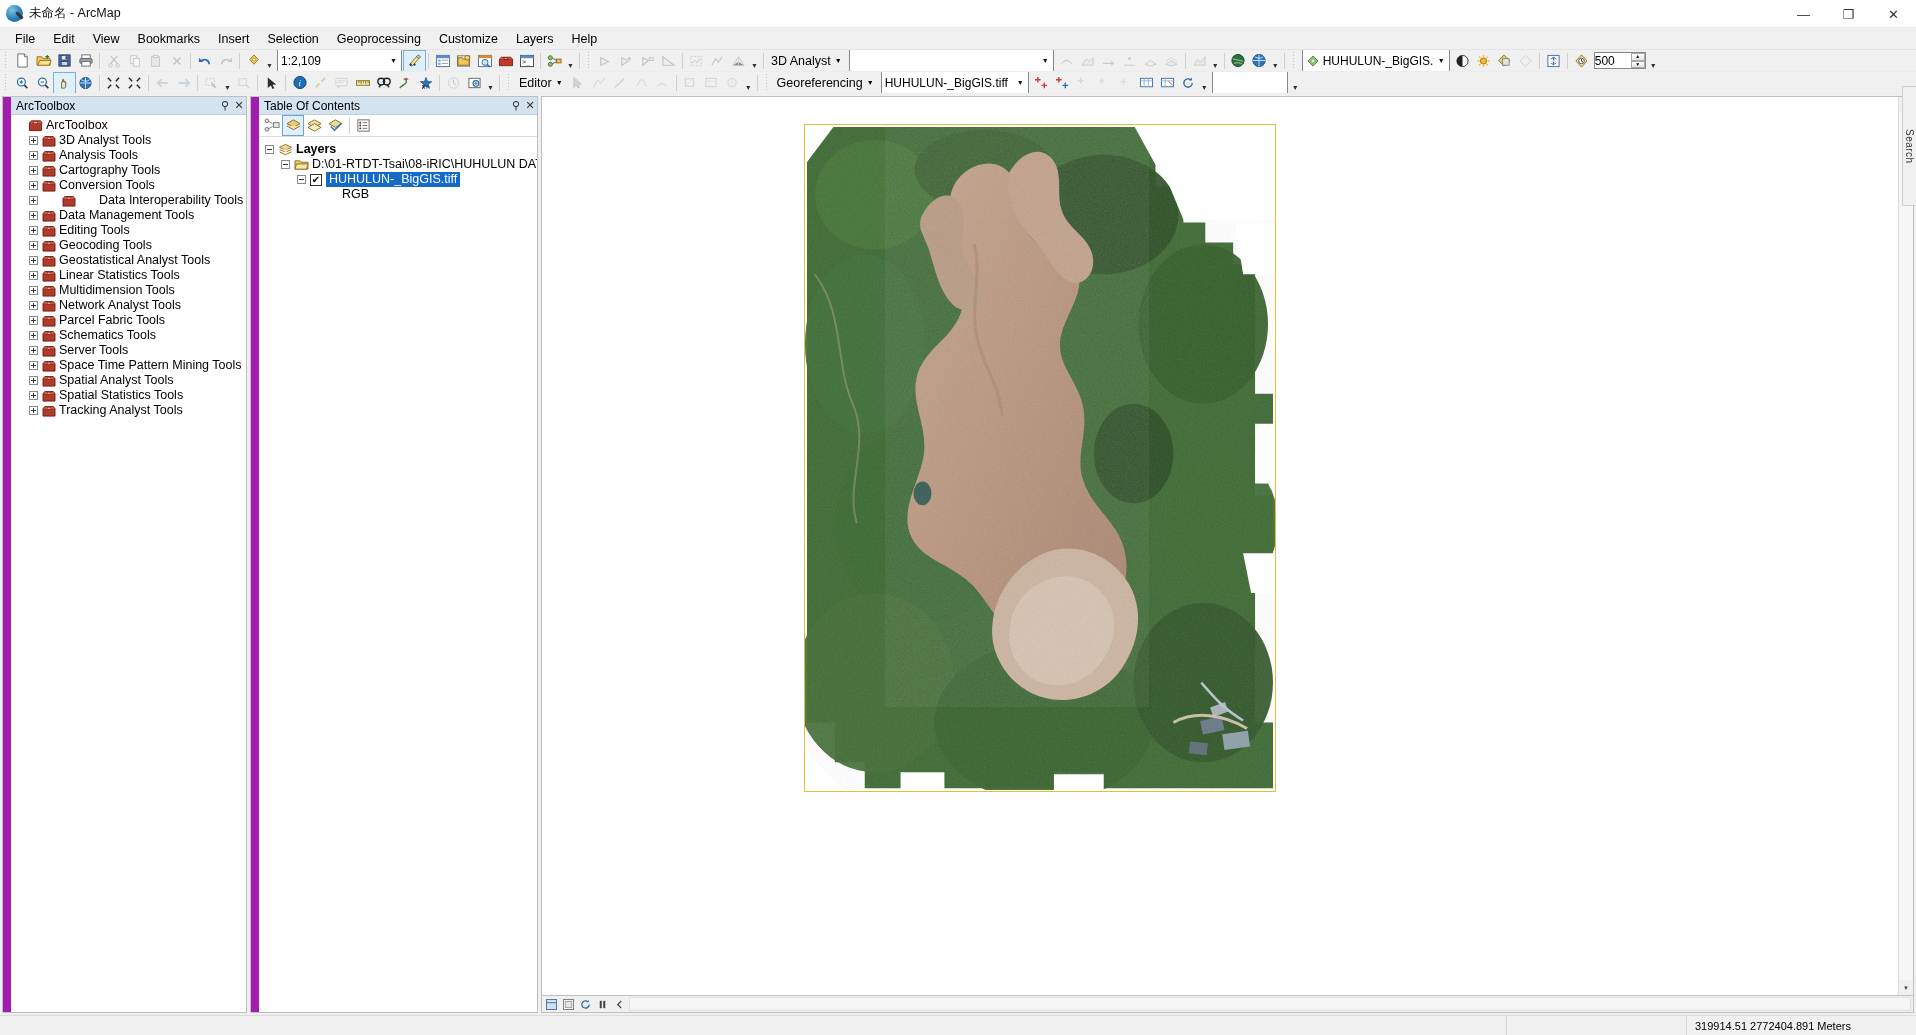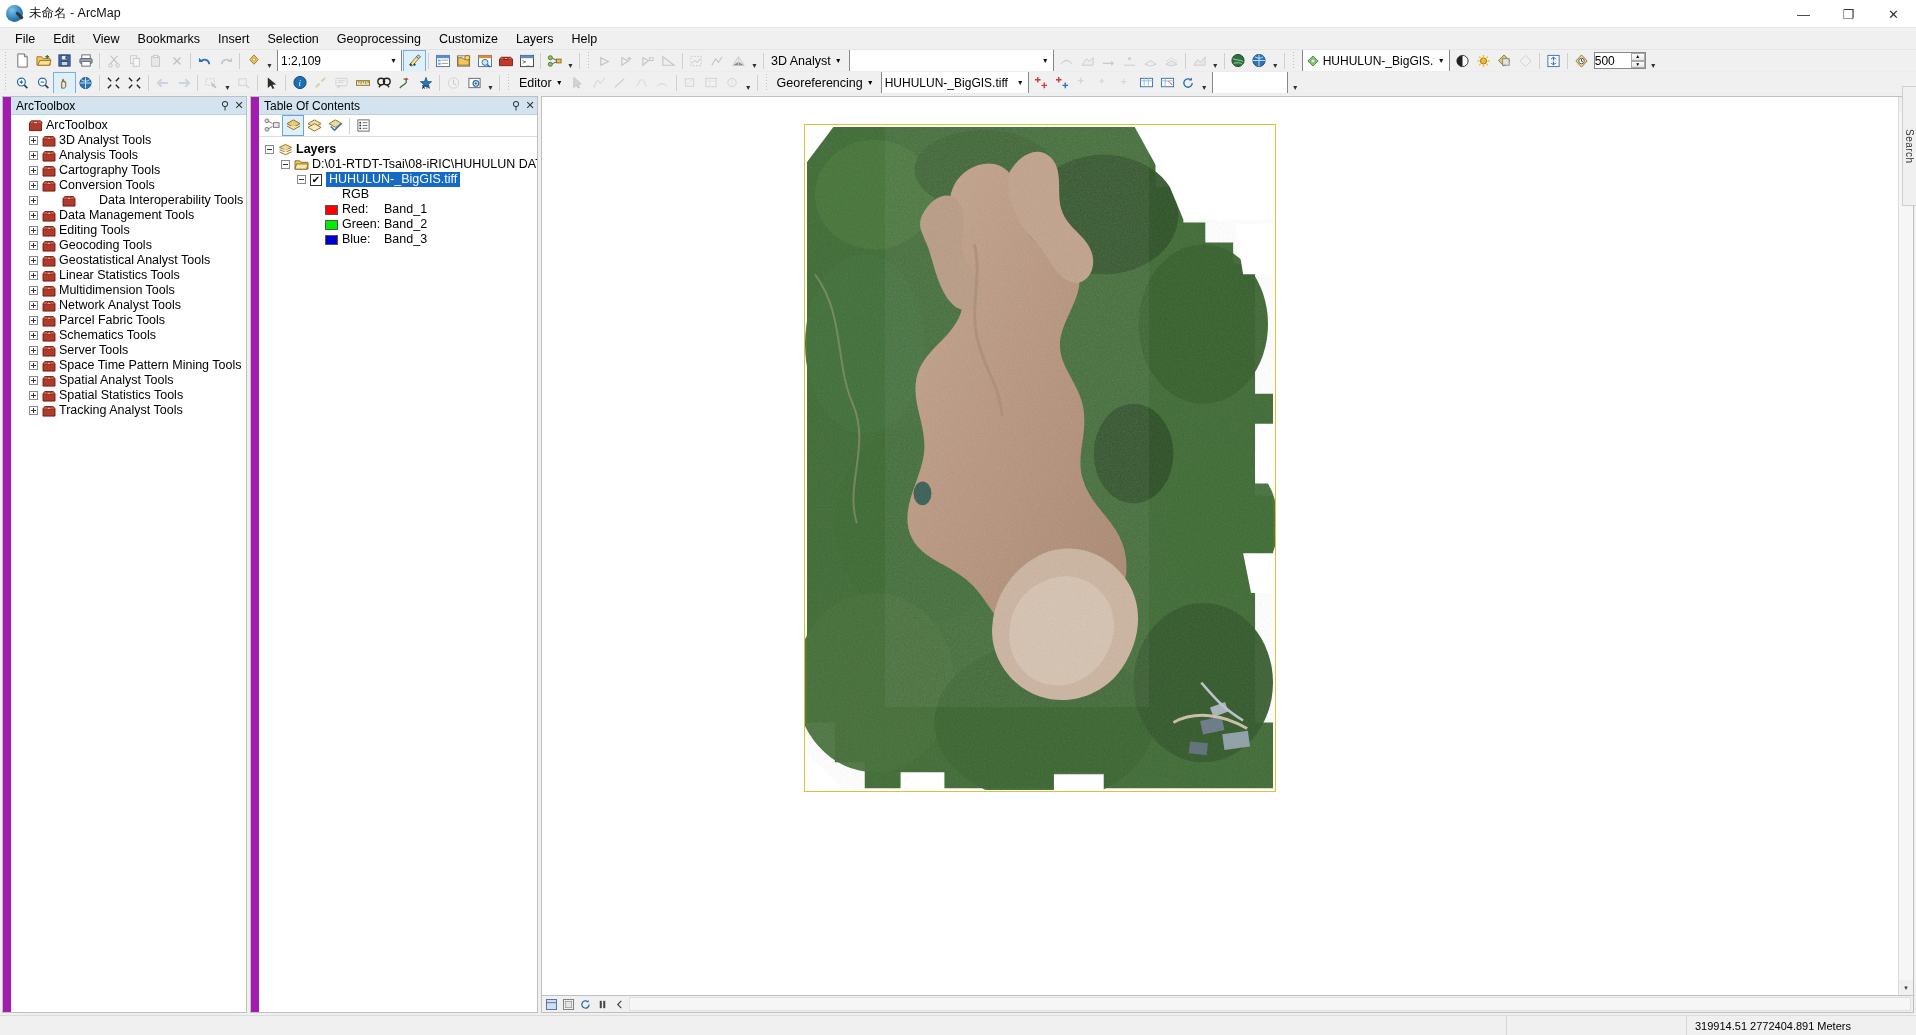--- a/index.html
+++ b/index.html
@@ -1107,37 +1107,20 @@
           <div class="tree-row" style="padding-left:32px;">
             <span class="expander"></span>
             <span style="width:12px;height:12px;border:1px solid #333;background:#fff;margin-right:4px;position:relative;flex:none;display:flex;align-items:center;justify-content:center;font-size:10px;line-height:1;">✔</span>
             <span class="node-label selected">HUHULUN-_BigGIS.tiff</span>
           </div>
 
           <div class="tree-row" style="padding-left:74px;">
             <span class="node-label">RGB</span>
           </div>
 
-          <div id="toc-bands">
-              <div class="tree-row" style="padding-left: 60px;">
-                <span class="swatch" style="background: rgb(255, 0, 0);"></span>
-                <span style="display: inline-block; min-width: 42px;">Red:</span>
-                <span>Band_1</span>
-              </div>
-              <div class="tree-row" style="padding-left: 60px;">
-                <span class="swatch" style="background: rgb(0, 238, 0);"></span>
-                <span style="display: inline-block; min-width: 42px;">Green:</span>
-                <span>Band_2</span>
-              </div>
-              <div class="tree-row" style="padding-left: 60px;">
-                <span class="swatch" style="background: rgb(0, 0, 204);"></span>
-                <span style="display: inline-block; min-width: 42px;">Blue:</span>
-                <span>Band_3</span>
-              </div>
-            </div>
         </div>
       </div>
     </div>
 
     <div class="map-wrap">
       <div class="map-area">
         <div class="map-canvas">
 
           <div class="map-frame">
             <svg class="ortho" viewBox="0 0 472 668" preserveAspectRatio="none">

